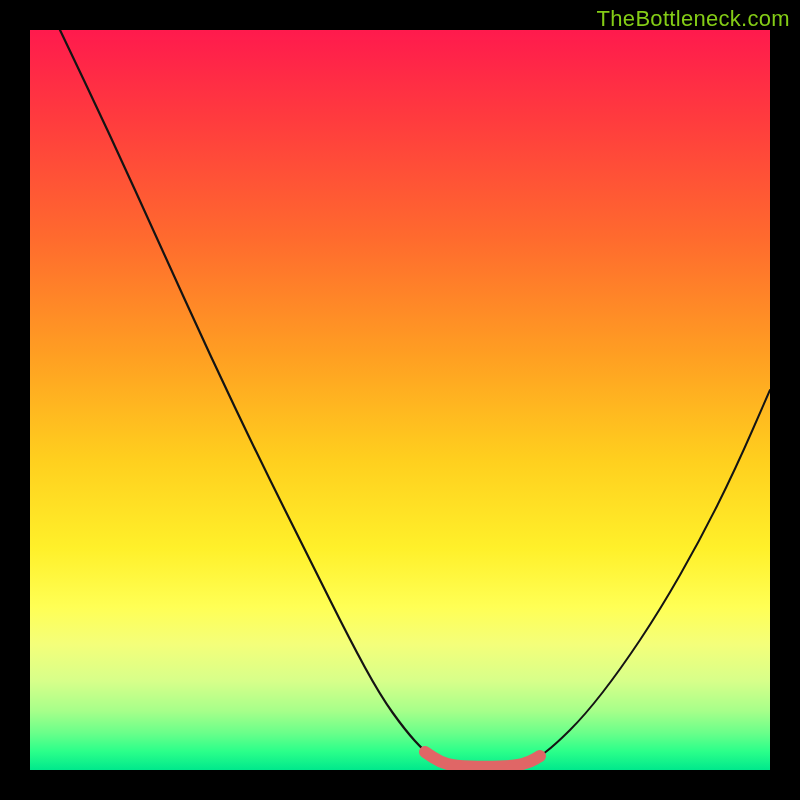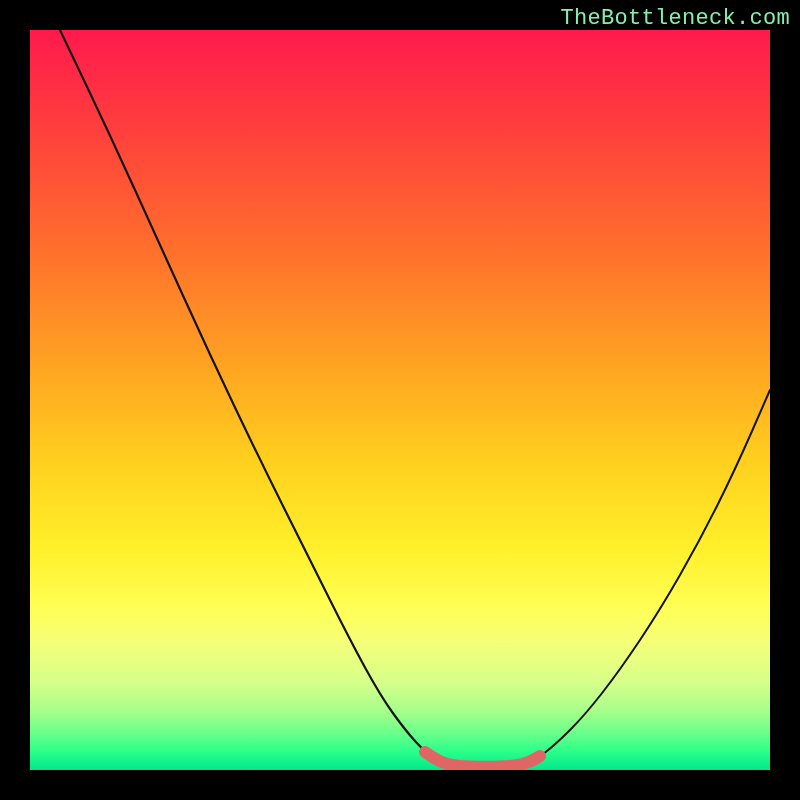--- a/index.html
+++ b/index.html
@@ -46,25 +46,24 @@
     position: absolute;
     left: 0;
     top: 0;
     width: 740px;
     height: 740px;
   }
   .watermark {
     position: absolute;
     top: 6px;
     right: 10px;
-    color: #86efac;
+    color: #84cc16;
     font-size: 22px;
     font-weight: 400;
     letter-spacing: 0.3px;
-    font-family: Liberation Mono, monospace;
   }
 </style>
 </head>
 <body>
 
 <div class="watermark">TheBottleneck.com</div>
 
 <div class="frame">
   <div class="gradient"></div>
   <svg class="curve" viewBox="0 0 740 740" preserveAspectRatio="none">

